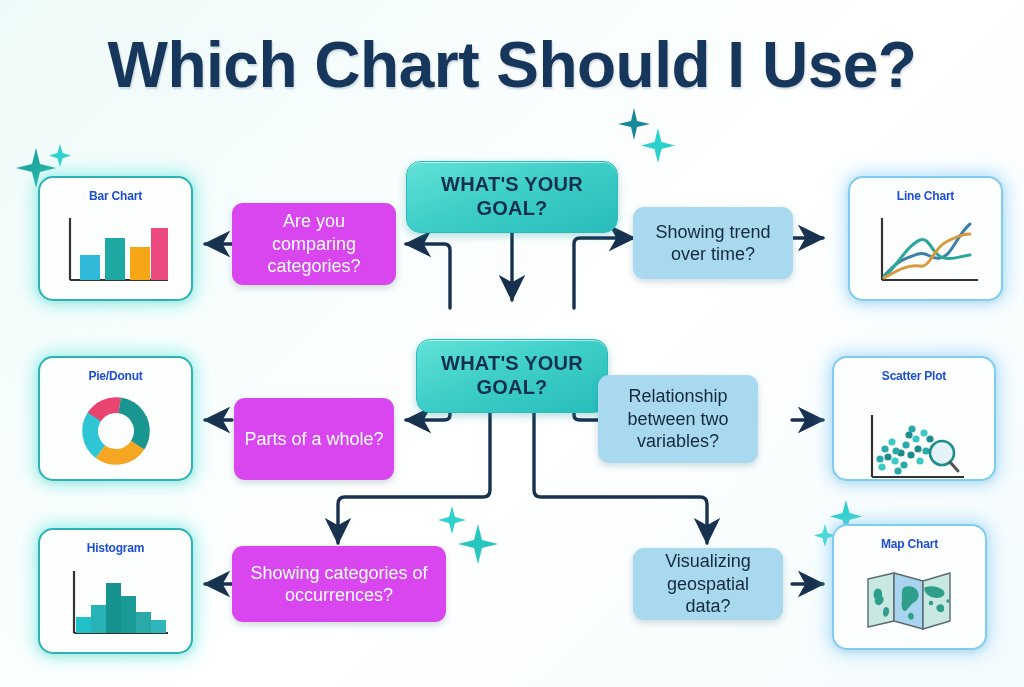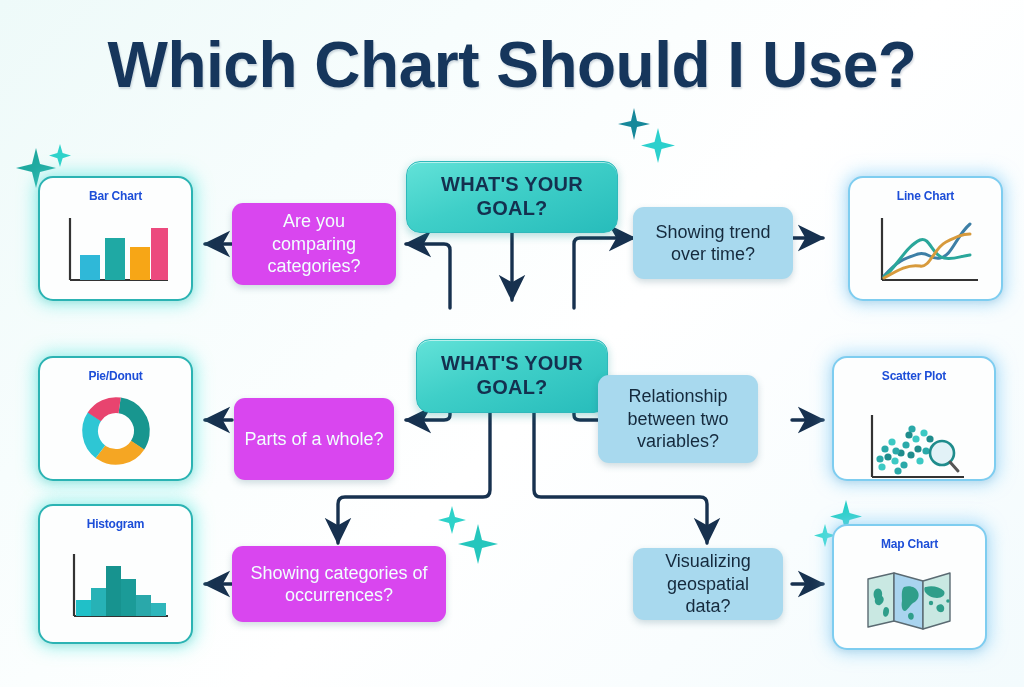--- a/index.html
+++ b/index.html
@@ -242,21 +242,21 @@
           <circle cx="26" cy="48" r="3.6" fill="#2aa9a9"></circle>
         </g>
         <g>
           <circle cx="88" cy="42" r="12" fill="#d8edf4" fill-opacity=".75" stroke="#1f8c8c" stroke-width="2.6"></circle>
           <line x1="96" y1="51" x2="104" y2="60" stroke="#555" stroke-width="3" stroke-linecap="round"></line>
         </g>
       </svg>
     </div>
   </div>
 
-  <div class="card teal" style="left:38px; top:504px; width:155px; height:140px;">
+  <div class="card teal" style="left:38px; top:528px; width:155px; height:126px;">
     <div class="card-title">Histogram</div>
     <div class="card-art">
       <svg viewBox="0 0 120 74" width="120" height="74">
         <line x1="18" y1="4" x2="18" y2="66" stroke="#333" stroke-width="2.2"></line>
         <line x1="18" y1="66" x2="112" y2="66" stroke="#333" stroke-width="2.2"></line>
         <rect x="20" y="50" width="15" height="16" fill="#20c0c8"></rect>
         <rect x="35" y="38" width="15" height="28" fill="#27b2b6"></rect>
         <rect x="50" y="16" width="15" height="50" fill="#17938f"></rect>
         <rect x="65" y="29" width="15" height="37" fill="#1b9b98"></rect>
         <rect x="80" y="45" width="15" height="21" fill="#2aa8aa"></rect>

